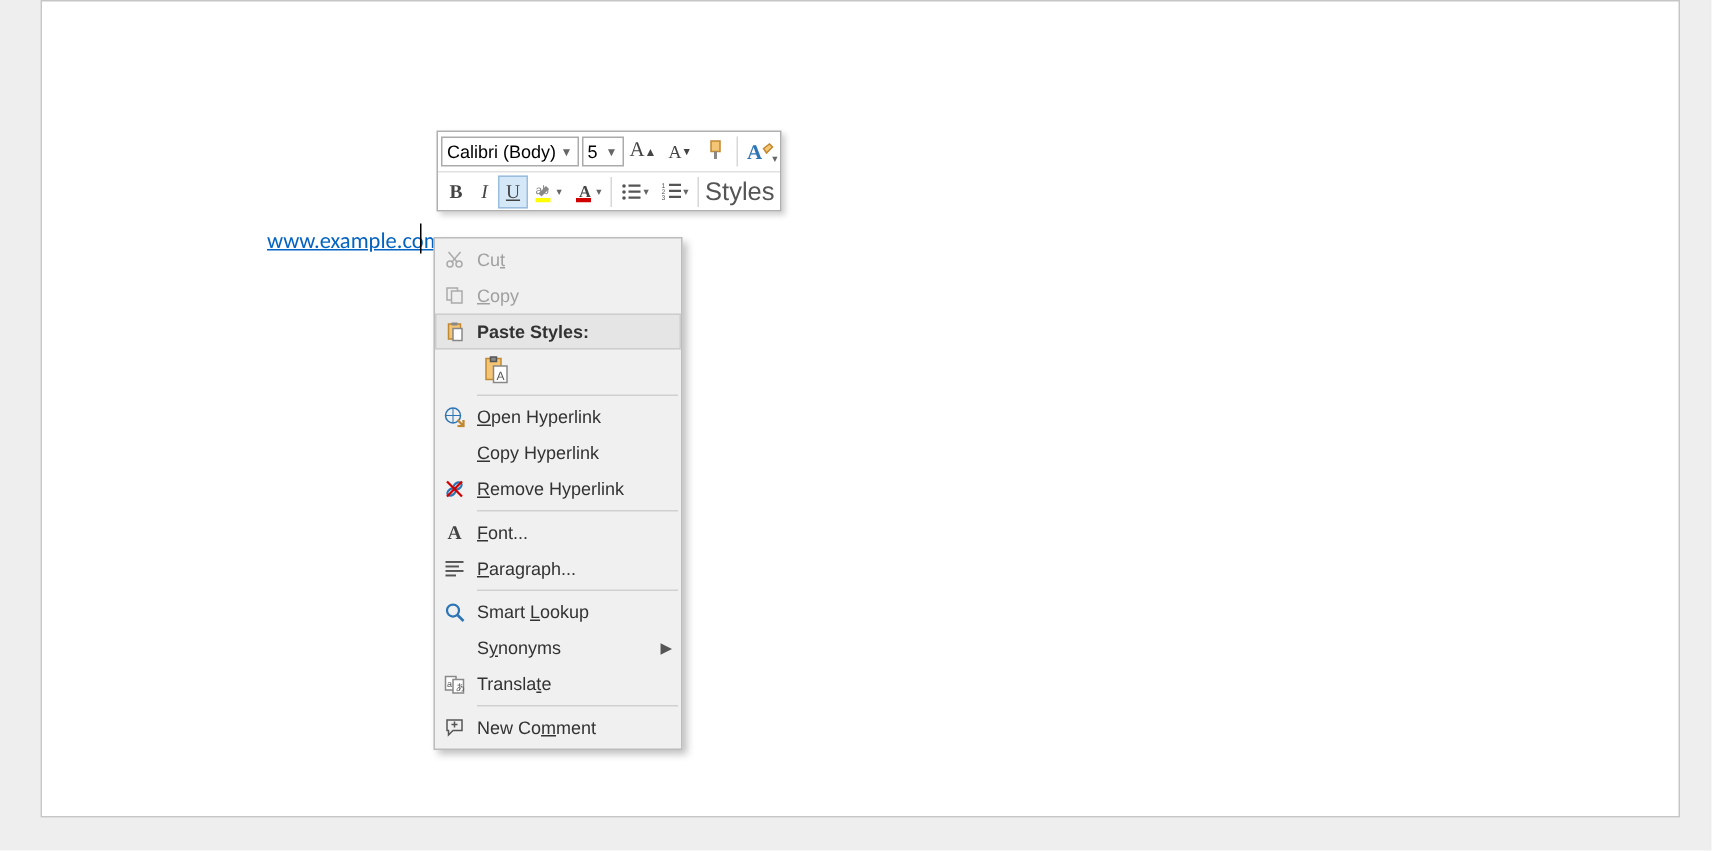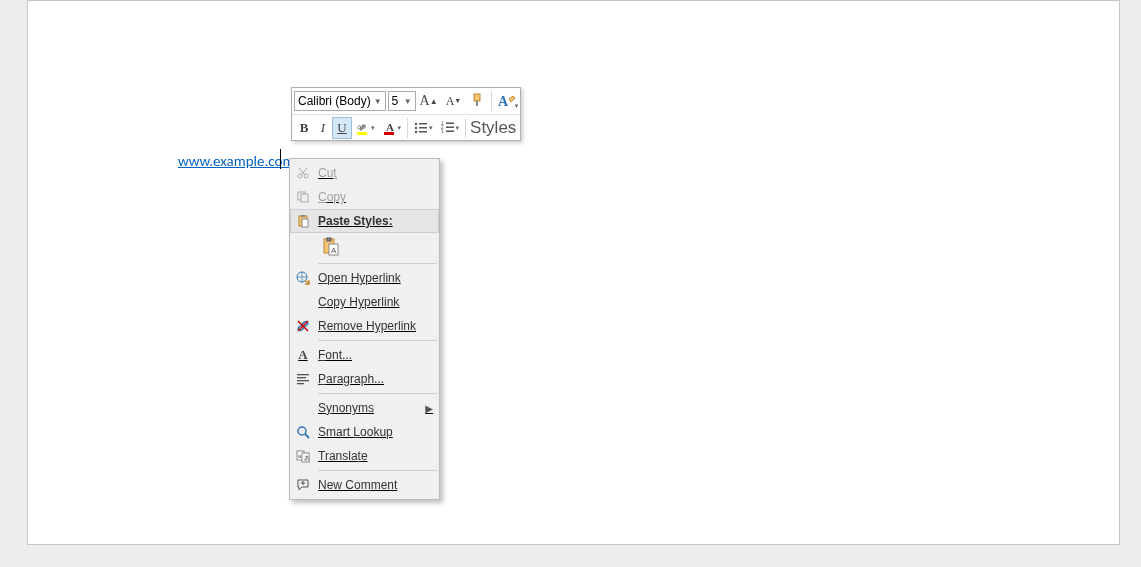--- a/index.html
+++ b/index.html
@@ -107,26 +107,25 @@
   flex-direction: column;
   align-items: center;
   padding: 0 2px;
 }
 
 
 .context-menu {
   position: absolute;
   left: 261px;
   top: 157px;
-  width: 151px;
+  width: 166px;
   background: #f0f0f0;
   border: 1px solid #bcbcbc;
   box-shadow: 3px 3px 5px rgba(0,0,0,0.25);
   padding: 2px 0;
-  text-decoration: underline;
 }
 .menu-item {
   display: flex;
   align-items: center;
   height: 24px;
   padding: 0 6px 0 4px;
   color: #333;
   cursor: default;
 }
 .menu-item.selected {
@@ -347,32 +346,32 @@
             <rect x="1" y="2" width="12" height="1.3" fill="#555"></rect>
             <rect x="1" y="5" width="9" height="1.3" fill="#555"></rect>
             <rect x="1" y="8" width="12" height="1.3" fill="#555"></rect>
             <rect x="1" y="11" width="7" height="1.3" fill="#555"></rect>
           </svg>
       </span>
       <span class="menu-label"><u>P</u>aragraph...</span>
     </div>
     <div class="menu-divider"></div>
     <div class="menu-item">
+      <span class="menu-icon">
+        <svg width="14" height="14" viewBox="0 0 14 14">
+            <circle cx="6" cy="6" r="4" fill="none" stroke="#2e75b6" stroke-width="1.5"></circle>
+            <line x1="9" y1="9" x2="13" y2="13" stroke="#2e75b6" stroke-width="1.8"></line>
+          </svg>
+      </span>
+      <span class="menu-label">Smart <u>L</u>ookup</span>
+    </div>
+    <div class="menu-item">
       <span class="menu-icon"></span>
       <span class="menu-label">S<u>y</u>nonyms</span>
       <span class="submenu-arrow">▶</span>
-    </div>
-    <div class="menu-item">
-      <span class="menu-icon">
-        <svg width="14" height="14" viewBox="0 0 14 14">
-            <circle cx="6" cy="6" r="4" fill="none" stroke="#2e75b6" stroke-width="1.5"></circle>
-            <line x1="9" y1="9" x2="13" y2="13" stroke="#2e75b6" stroke-width="1.8"></line>
-          </svg>
-      </span>
-      <span class="menu-label">Smart <u>L</u>ookup</span>
     </div>
     <div class="menu-item">
       <span class="menu-icon">
         <svg width="14" height="14" viewBox="0 0 14 14">
             <rect x="1" y="2" width="7" height="9" fill="#fff" stroke="#888"></rect>
             <rect x="6" y="4" width="7" height="9" fill="#fff" stroke="#888"></rect>
             <text x="2" y="9" font-size="6" fill="#555">a</text>
             <text x="8" y="11" font-size="6" fill="#555">あ</text>
           </svg>
       </span>

